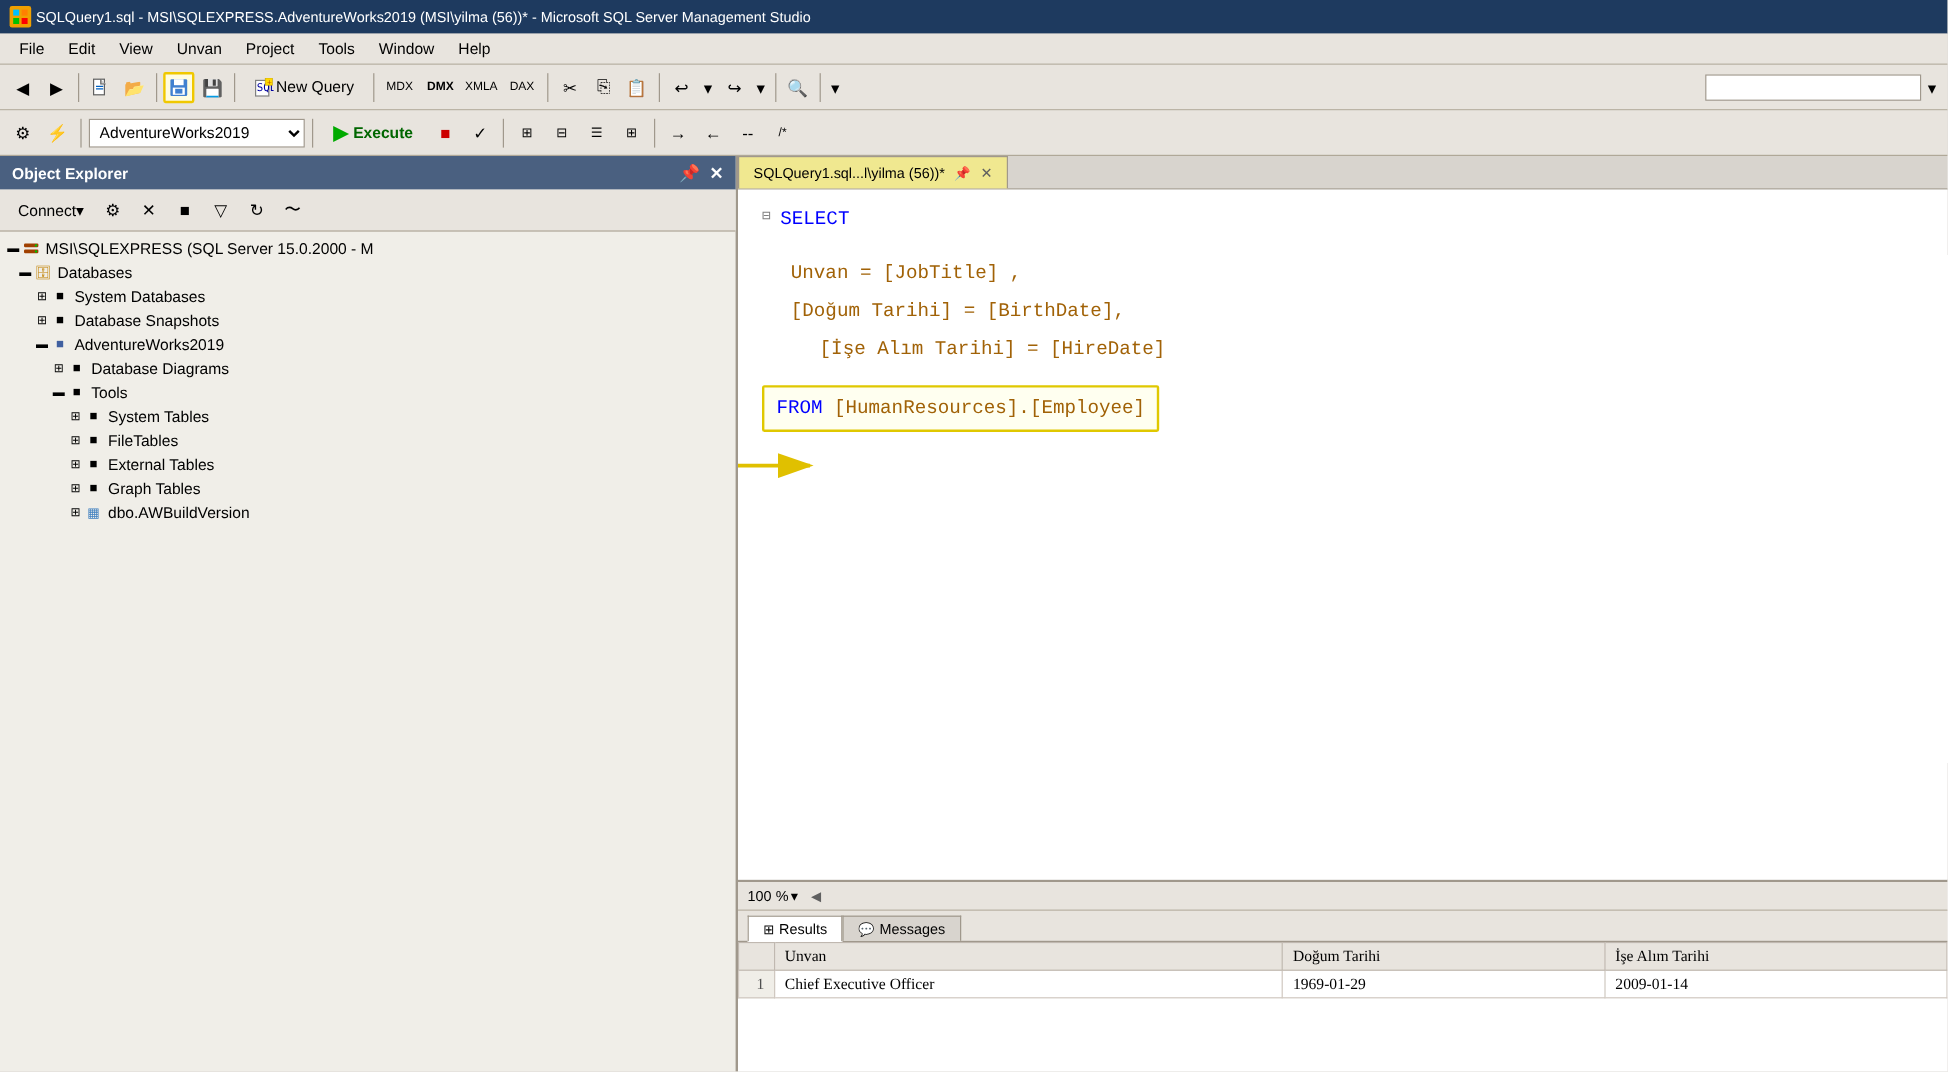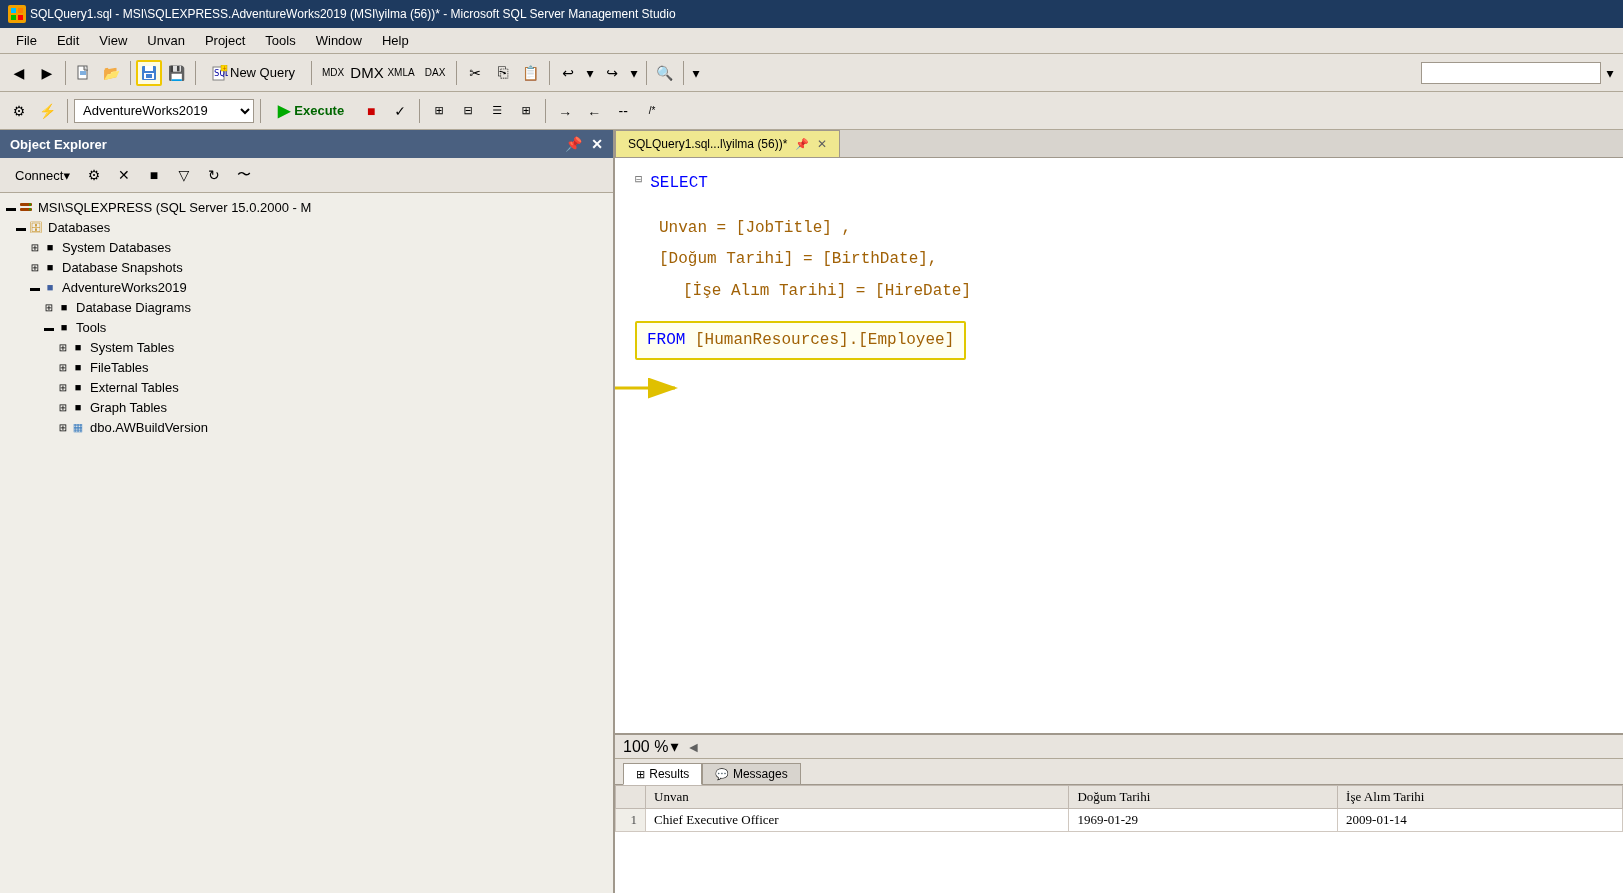--- a/index.html
+++ b/index.html
@@ -291,21 +291,21 @@
       align-items: center;
       padding: 2px 8px;
       height: 24px;
       gap: 8px;
       border-bottom: 1px solid #b0a898;
     }
     .zoom-selector {
       display: flex;
       align-items: center;
       gap: 2px;
-      font-size: 16px;
+      font-size: 12px;
       justify-content: center;
     }
     .results-tabs {
       display: flex;
       gap: 0;
       padding: 4px 8px 0;
       background: #e8e4de;
       border-bottom: 1px solid #a0988c;
     }
     .results-tab {
@@ -418,21 +418,21 @@
     <svg width="16" height="16" viewBox="0 0 16 16">
       <rect x="1" y="2" width="11" height="13" fill="white" stroke="#808080" stroke-width="1"></rect>
       <text x="2" y="11" font-size="9" fill="#0000a0" font-family="monospace">SQL</text>
       <rect x="9" y="0" width="6" height="6" fill="#ffd700" stroke="#c0a000" stroke-width="0.5"></rect>
       <text x="10.5" y="6" font-size="7" fill="#c06000">+</text>
     </svg>
     <span>New Query</span>
   </button>
   <div class="tb-sep"></div>
   <button class="tb-btn" style="font-size:10px; width:32px;">MDX</button>
-  <button class="tb-btn" style="font-size:15px; width:32px;">DMX</button>
+  <button class="tb-btn" style="font-size:10px; width:32px;font-weight:bold;">DMX</button>
   <button class="tb-btn" style="font-size:10px; width:32px;">XMLA</button>
   <button class="tb-btn" style="font-size:10px; width:32px;">DAX</button>
   <div class="tb-sep"></div>
   <button class="tb-btn">✂</button>
   <button class="tb-btn">⎘</button>
   <button class="tb-btn">📋</button>
   <div class="tb-sep"></div>
   <button class="tb-btn">↩</button>
   <button class="tb-btn" style="width:14px;">▾</button>
   <button class="tb-btn">↪</button>

